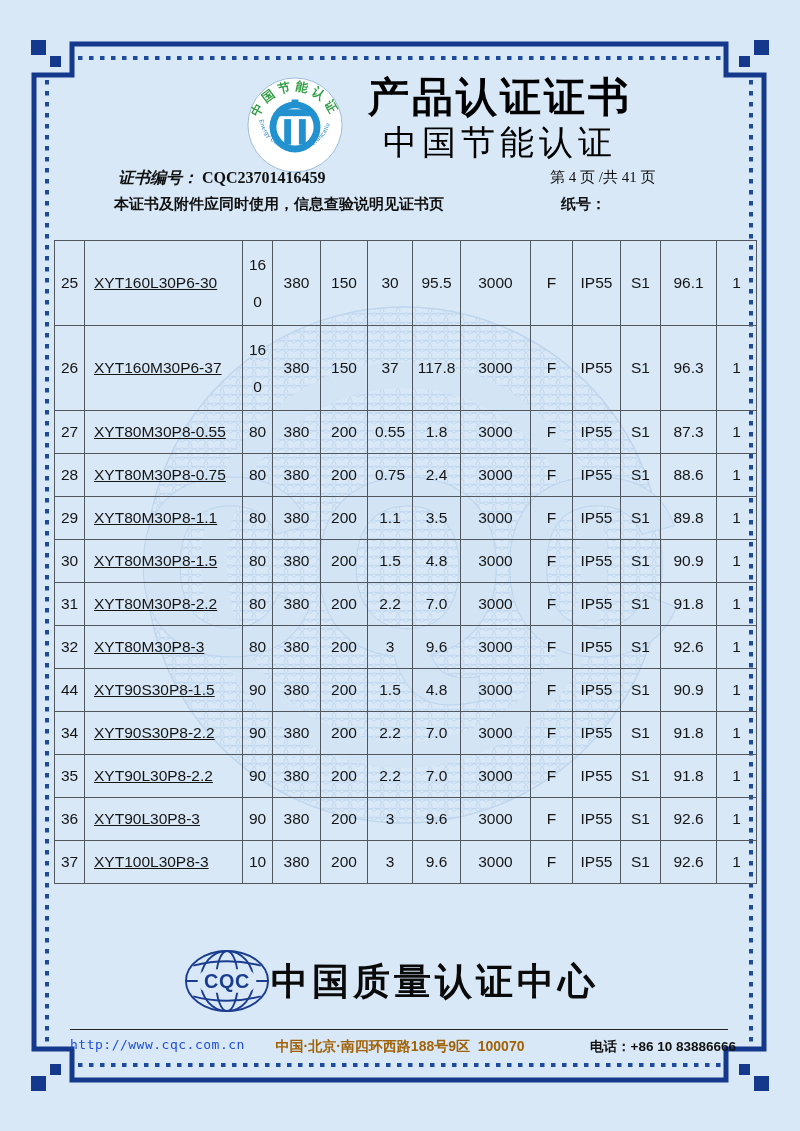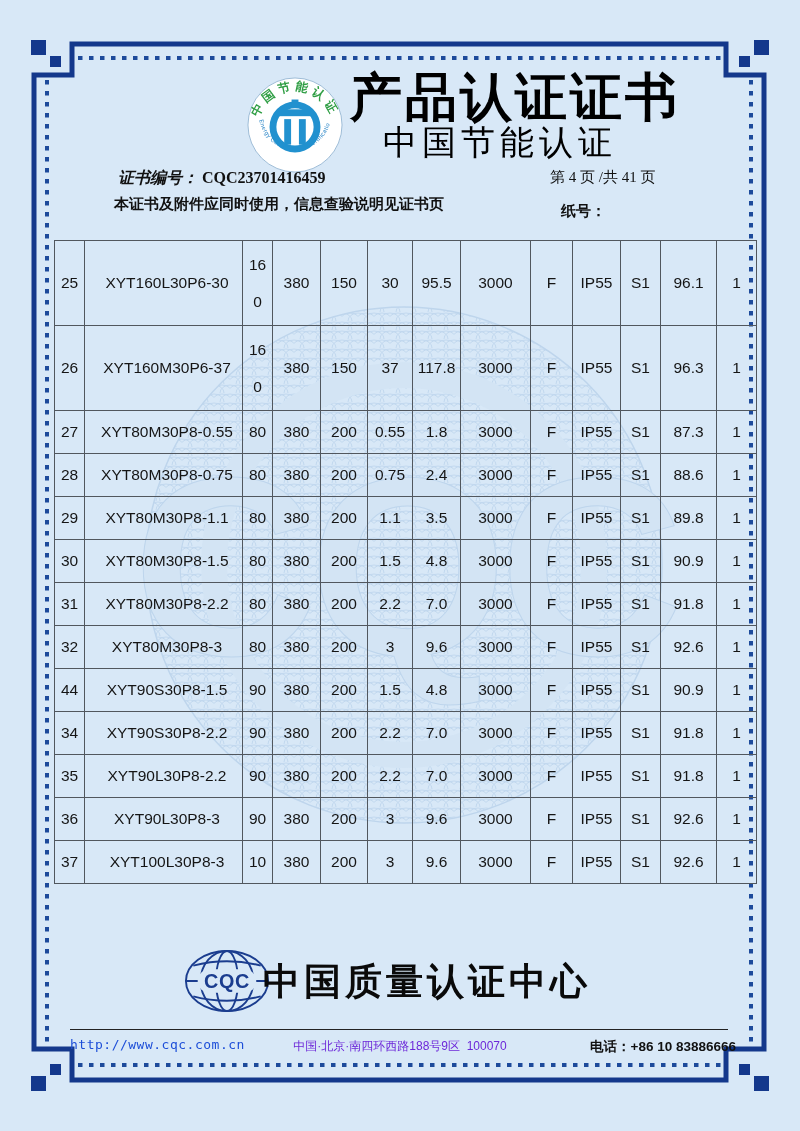--- a/index.html
+++ b/index.html
@@ -7,50 +7,50 @@
     position:relative; width:800px; height:1131px;
     background:#d8e8f7; overflow:hidden;
     font-family:"Liberation Sans", sans-serif; color:#111;
   }
   svg{display:block;}
   .abs{position:absolute;}
 
   
   .logo-badge{left:246px; top:76px; width:98px; height:98px;}
   .title-block{left:350px; top:74px; width:300px; text-align:center;}
-  .doc-title{font-size:52px; font-weight:700; letter-spacing:3px; color:#000; line-height:46px; white-space:nowrap;}
+  .doc-title{font-size:41px; font-weight:700; letter-spacing:3px; color:#000; line-height:46px; white-space:nowrap;}
   .doc-subtitle{font-size:34px; font-weight:400; letter-spacing:5px; color:#000; line-height:44px; white-space:nowrap;}
   .cert-line{left:118px; top:168px; font-family:"Liberation Serif", serif; font-size:16px;}
   .cert-label{font-style:italic; font-weight:700;}
   .cert-no{font-family:"Liberation Serif", serif;font-weight:bold;}
   .page-info{left:550px; top:168px; font-family:"Liberation Serif", serif; font-size:15px;}
   .usage-note{left:114px; top:195px; font-size:15px; font-weight:700;}
-  .paper-no{left:561px; top:195px; font-size:15px; font-weight:700;margin-top:7px;}
+  .paper-no{left:561px; top:195px; font-size:15px; font-weight:700;}
 
   
   .table-wrap{left:54px; top:240px; width:702px;}
   .watermark{position:absolute; left:0; top:0; z-index:0;}
   table.spec{position:relative; z-index:1; width:702px; border-collapse:collapse; table-layout:fixed;}
   table.spec td{
     border:1.6px solid #51575e; background:transparent;
     font-size:15.5px; color:#151515; text-align:center; vertical-align:middle;
     padding:2px 2px; overflow:hidden;
   }
-  table.spec td.model{text-align:center; padding-left:9px;}
+  table.spec td.model{text-align:left; padding-left:9px;text-decoration:underline;}
   table.spec td:nth-child(3){word-break:break-all; line-height:20px;}
   tr.norm{height:43px;}
   tr.tall{height:85px;}
   tr.tall td:nth-child(3){line-height:37px;}
 
   
   .cqc-globe{left:183px; top:948px; width:88px; height:66px;}
-  .org-name{left:263px; top:957px; font-size:37px; font-weight:600; letter-spacing:4px; color:#0a0a0a; white-space:nowrap;text-align:center;}
+  .org-name{left:271px; top:957px; font-size:37px; font-weight:600; letter-spacing:4px; color:#0a0a0a; white-space:nowrap;text-align:center;}
   .footer-rule{left:70px; top:1029px; width:658px; border-top:1.6px solid #222; height:0;}
   .footer-web{left:70px; top:1037px; font-family:"DejaVu Sans Mono", monospace; font-size:13px; letter-spacing:0.5px; color:#1d4ed8;}
-  .footer-addr{left:400px; top:1038px; transform:translateX(-50%); font-size:12px; font-weight:400; color:#6d28d9; white-space:pre;}
+  .footer-addr{left:400px; top:1038px; transform:translateX(-50%); font-size:14px; font-weight:700; color:#a16207; white-space:pre;}
   .footer-phone{left:590px; top:1038px; font-size:13.5px; font-weight:700; color:#111; white-space:pre;}
 </style>
 </head>
 <body>
 
 <div class="page">
 
   <svg class="abs" style="left:0;top:0;" width="800" height="1131" viewBox="0 0 800 1131">
     <path d="M726 44 H72 V75 H34 V1049 H72 V1080 H726 V1049 H764 V75 H726 Z" fill="none" stroke="#14388c" stroke-width="5"></path>
     <g stroke="#1d4a9b" stroke-width="4" stroke-dasharray="4.5 6.5" fill="none">

